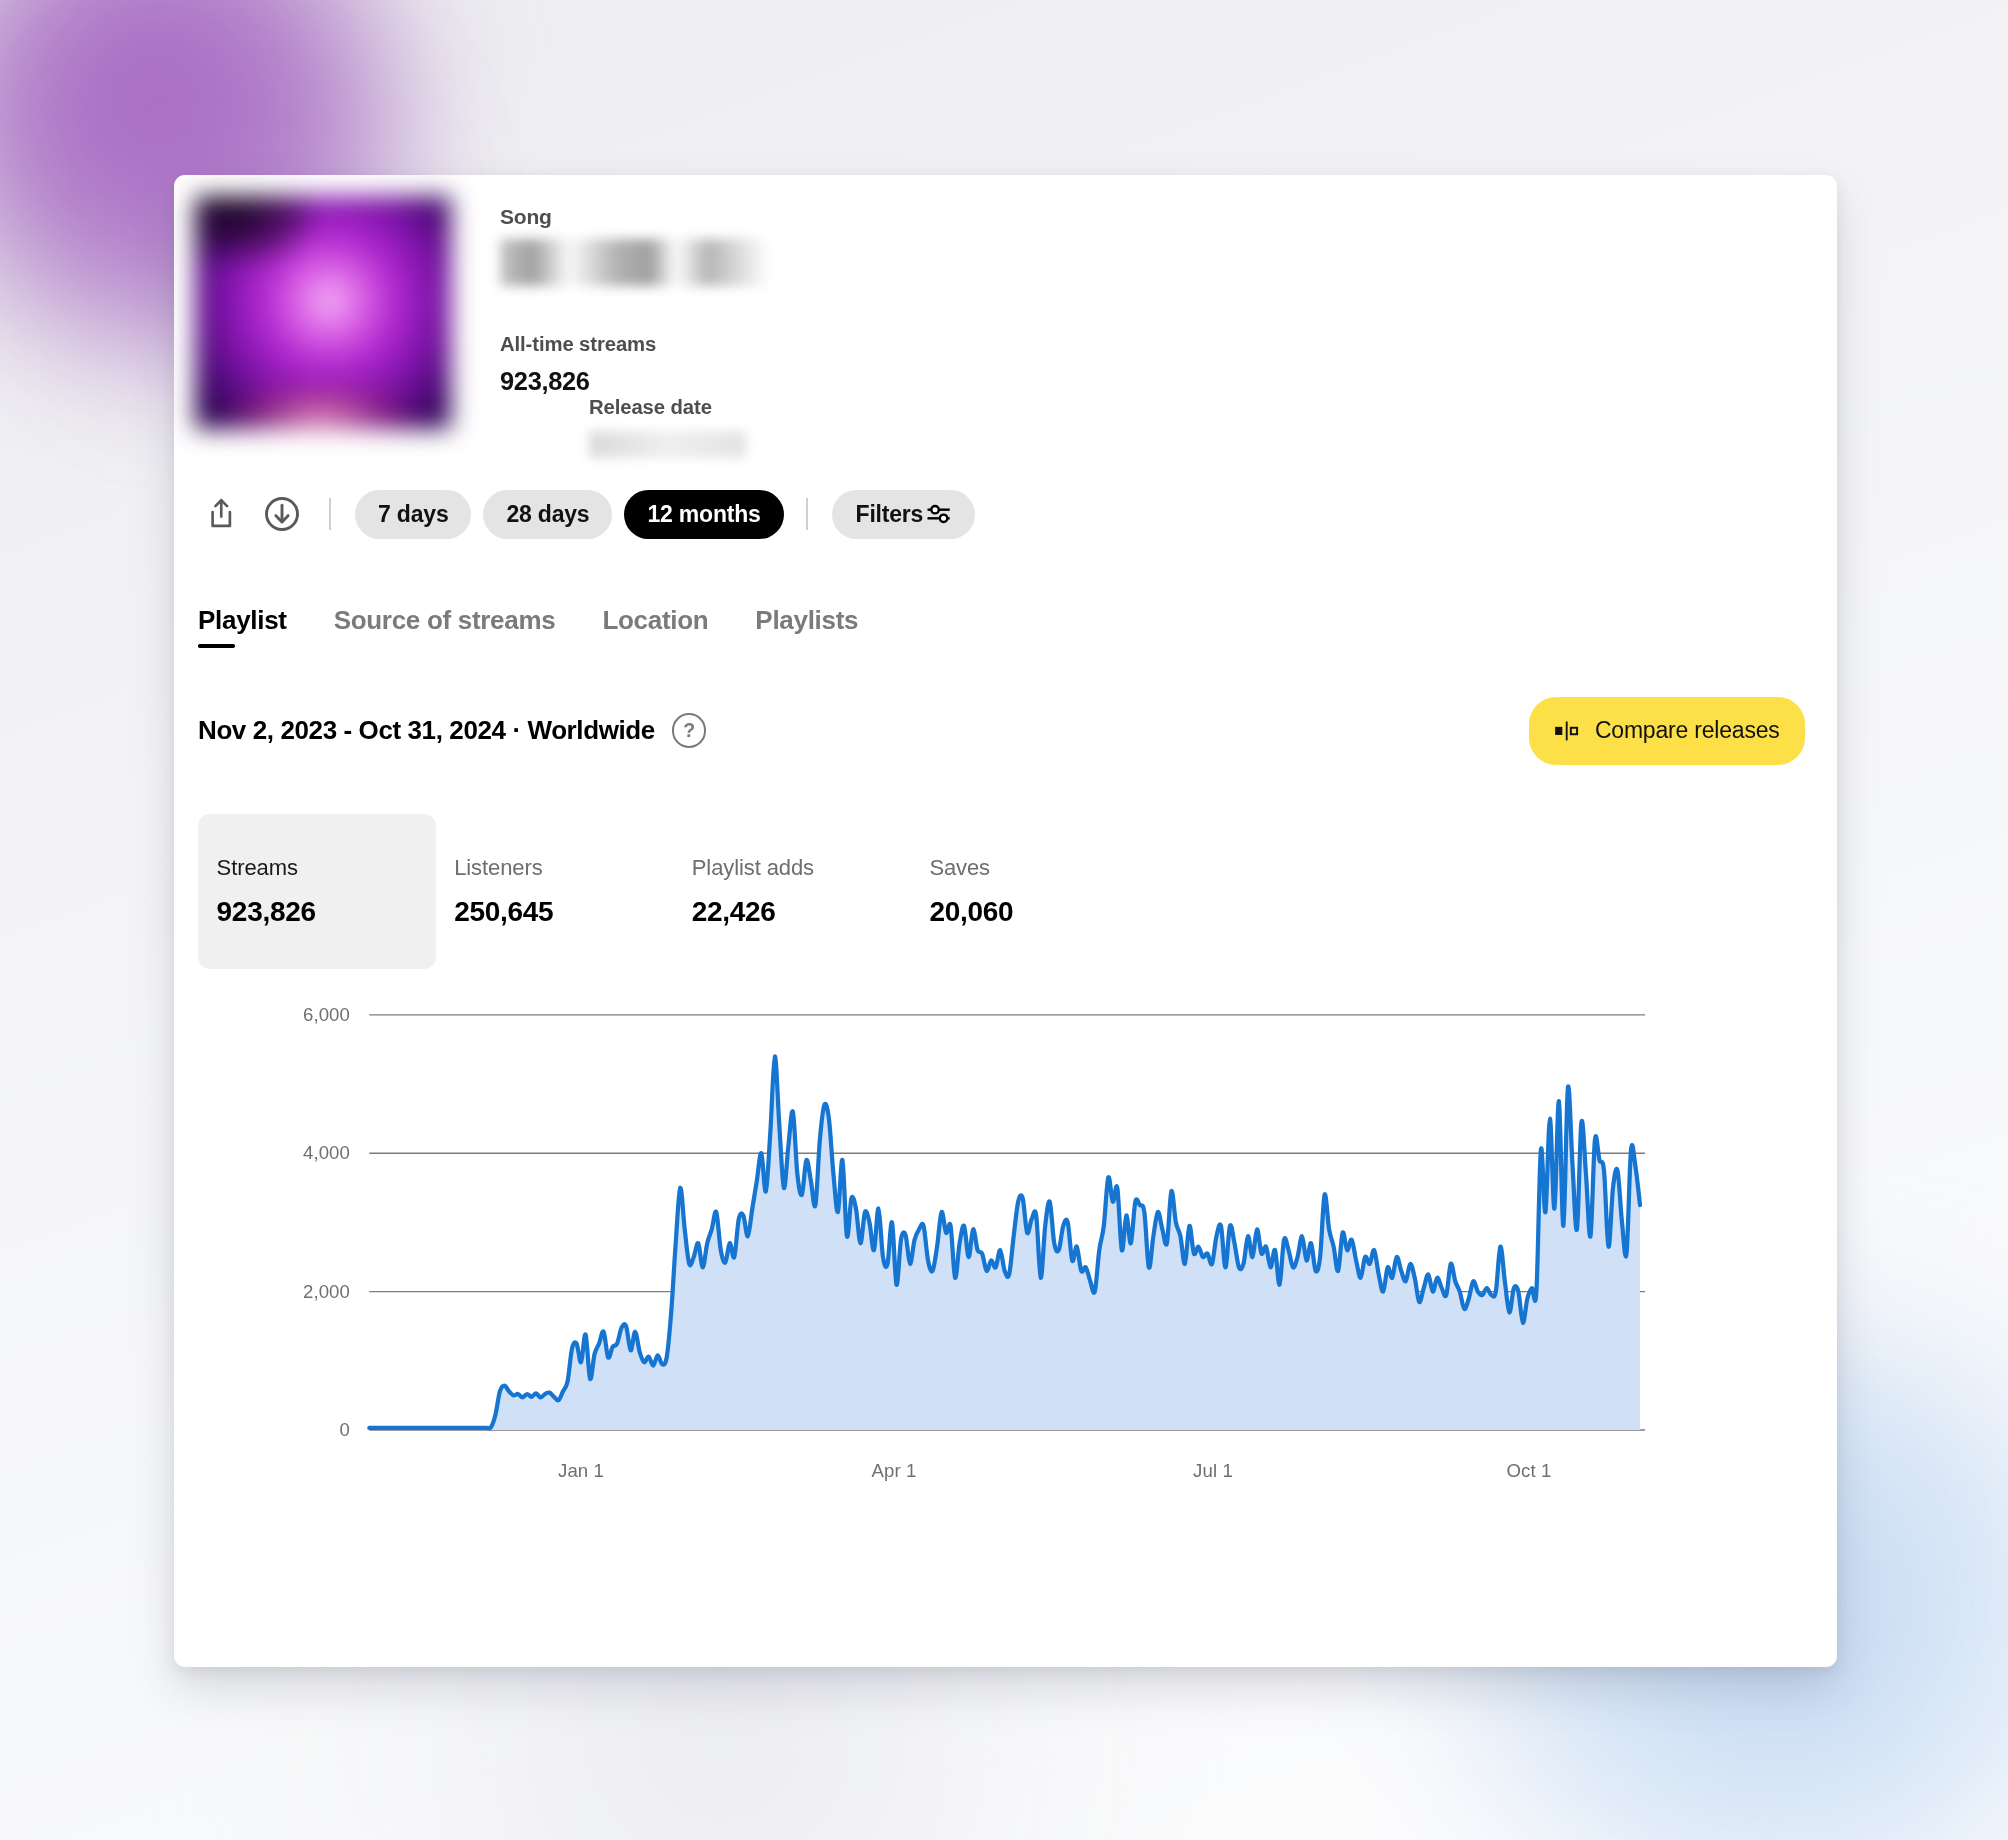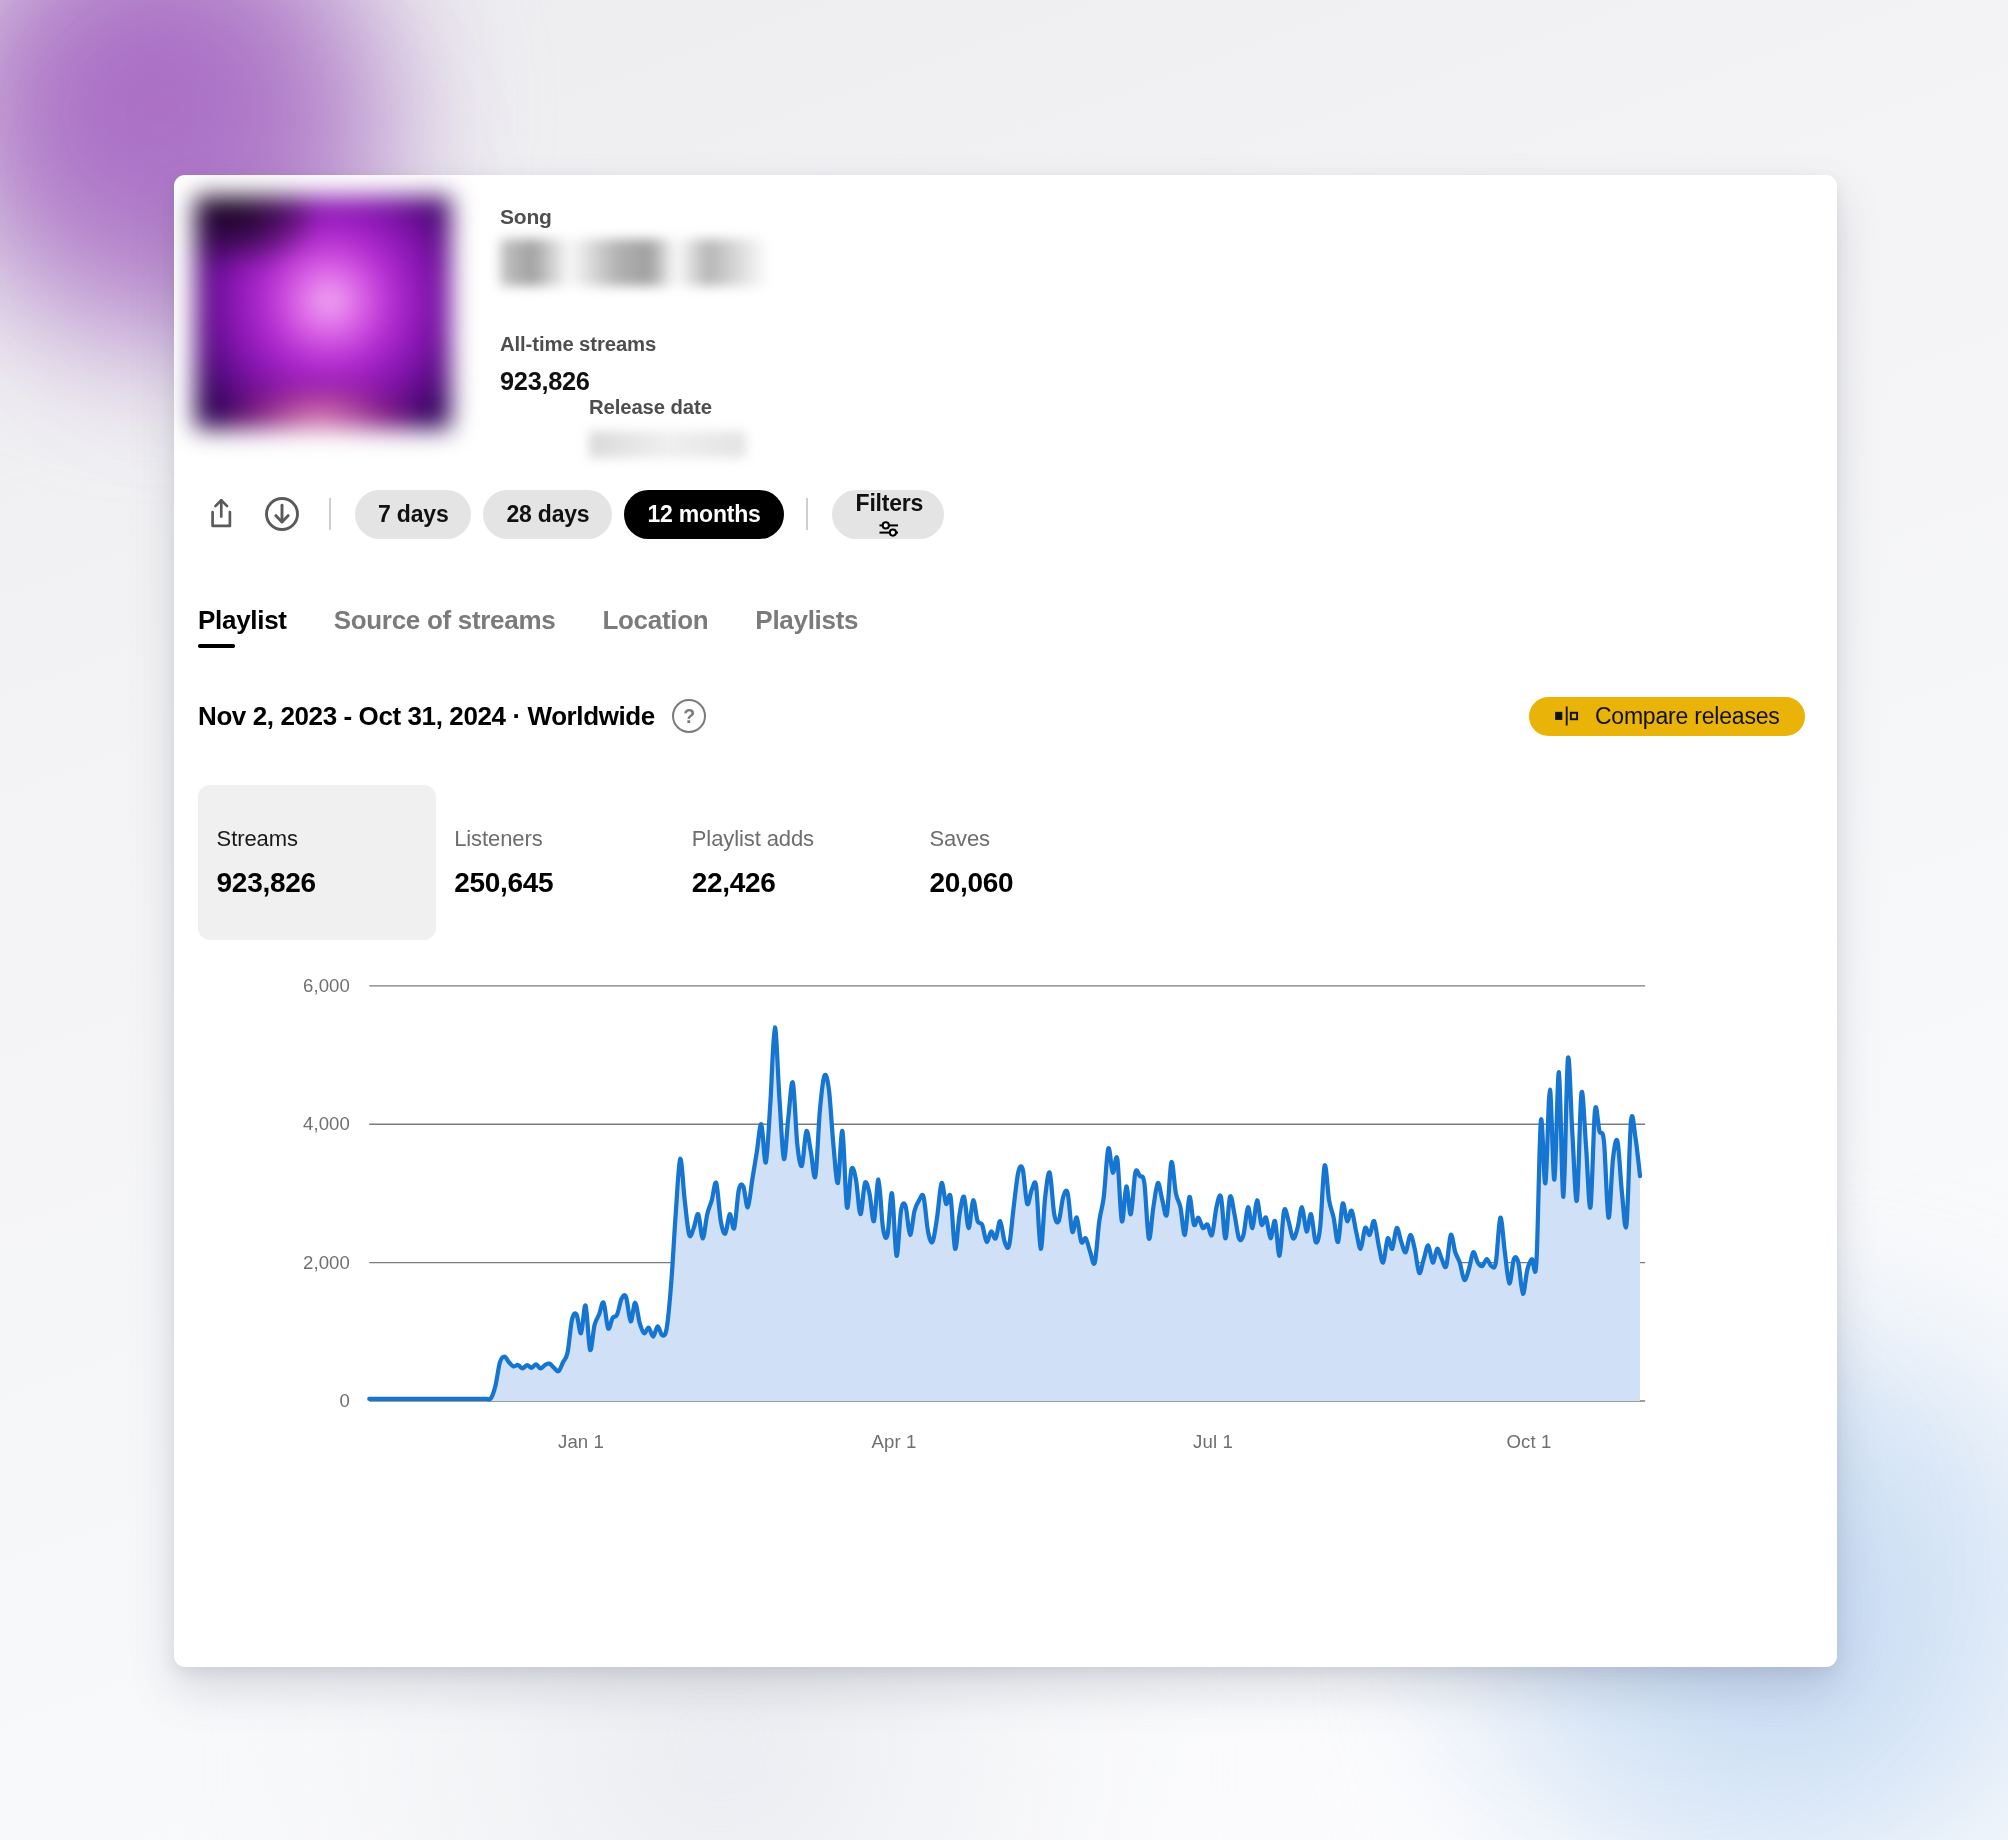--- a/index.html
+++ b/index.html
@@ -214,21 +214,20 @@
     cursor: pointer;
     white-space: nowrap;
   }
   .chip.active {
     background: #000000;
     color: #ffffff;
   }
   .chip.filters {
     gap: 2px;
     padding: 0 20.3px 0 24px;
-    flex-direction: column;
   }
 
   
   .tabs {
     display: flex;
     align-items: flex-end;
     padding: 66px 0 0 24px;
     gap: 47px;
   }
   .tab {
@@ -277,22 +276,22 @@
     border: 2.1px solid #7a7a7a;
     color: #7a7a7a;
     font-size: 19.5px;
     font-weight: 700;
     display: flex;
     align-items: center;
     justify-content: center;
     cursor: pointer;
   }
   .compare-btn {
-    height: 39px;
-    background: #eab308;
+    height: 68px;
+    background: #fde047;
     border-radius: 27px;
     display: flex;
     align-items: center;
     gap: 15.3px;
     padding: 0 25.4px;
     font-size: 23px;
     color: #111;
     cursor: pointer;
     letter-spacing: -0.2px;
   }

